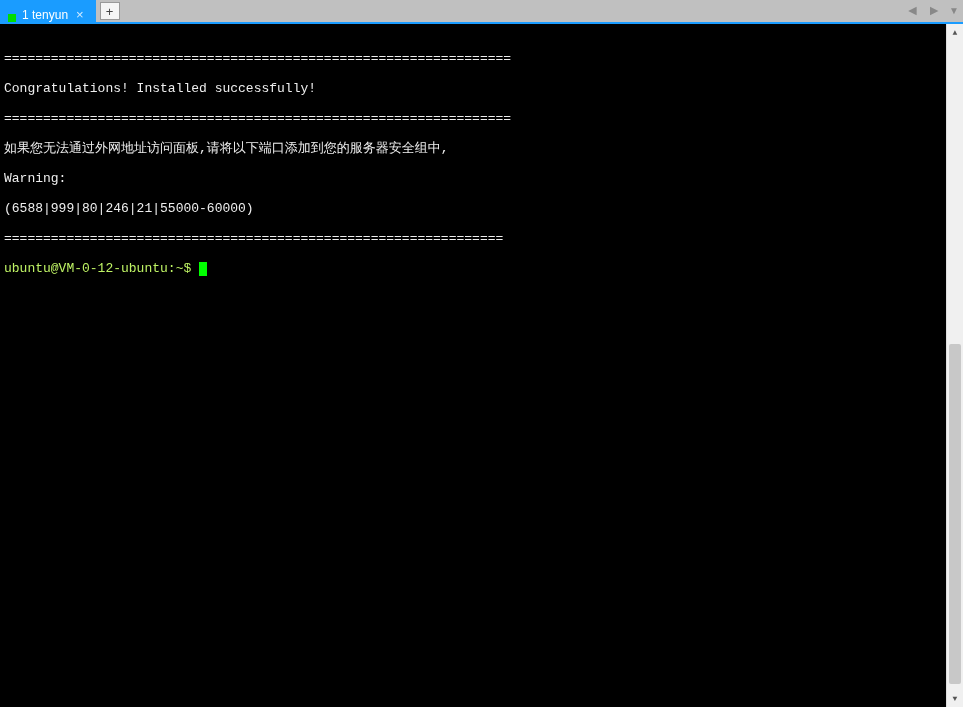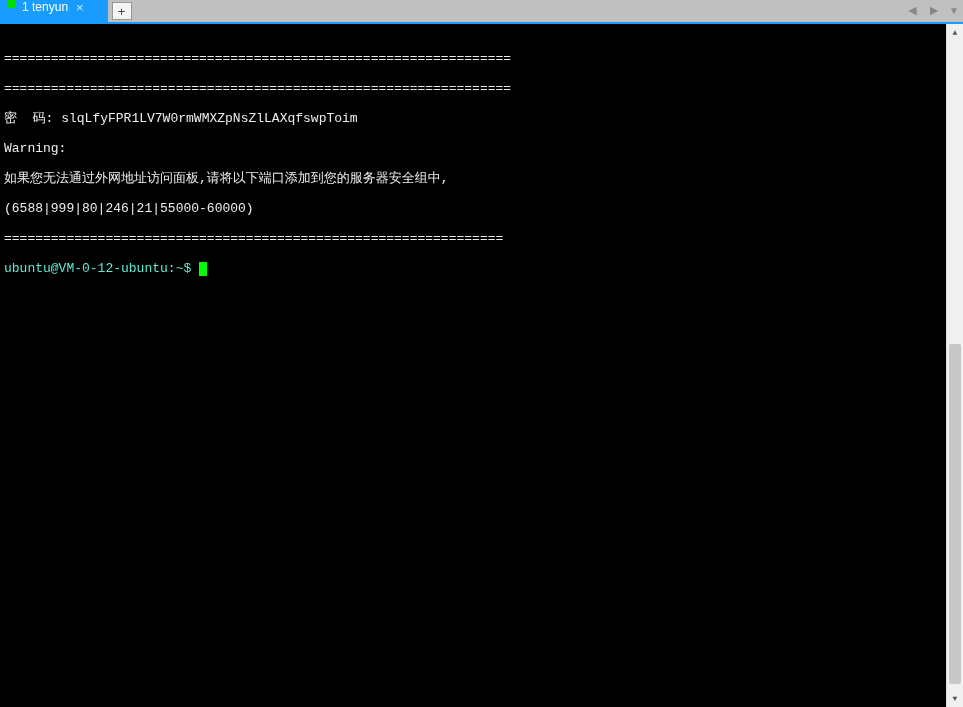--- a/index.html
+++ b/index.html
@@ -20,22 +20,22 @@
       background: #c0c0c0;
       border-bottom: 2px solid #1a9cff;
       display: flex;
       align-items: center;
       position: relative;
     }
     .tab {
       height: 22px;
       background: #1a9cff;
       display: flex;
-      align-items: flex-start;
-      padding: 0 22px 0 8px;
+      align-items: flex-end;
+      padding: 0 10px 0 8px;
       color: white;
       font-size: 12px;
       font-family: Arial, sans-serif;
       gap: 6px;
       cursor: pointer;
     }
     .tab-indicator {
       width: 8px;
       height: 8px;
       background: #00dd00;
@@ -106,21 +106,21 @@
       width: 28px;
       height: 14px;
       background: #ffffff;
       border-radius: 50%/60%;
       vertical-align: middle;
       margin: 0 0px;
       position: relative;
       top: -1px;
     }
     .prompt {
-      color: #5eead4;
+      color: #bef264;
     }
     .cursor-block {
       display: inline-block;
       width: 8px;
       height: 14px;
       background: #00ff00;
       vertical-align: middle;
     }
     .scrollbar-area {
       width: 17px;
@@ -178,24 +178,24 @@
   <div class="tab-nav-right">
     <span class="nav-arrow">◄</span>
     <span class="nav-arrow">►</span>
     <span class="dropdown-arrow">▼</span>
   </div>
 </div>
 
 <div class="terminal-wrapper">
   <div class="terminal">
 <div class="terminal-line">=================================================================</div>
+<div class="terminal-line">Congratulations! Installed successfully!</div>
 <div class="terminal-line">=================================================================</div>
-<div class="terminal-line">密  码: slqLfyFPR1LV7W0rmWMXZpNsZlLAXqfswpToim</div>
+<div class="terminal-line">如果您无法通过外网地址访问面板,请将以下端口添加到您的服务器安全组中,</div>
 <div class="terminal-line">Warning:</div>
-<div class="terminal-line">如果您无法通过外网地址访问面板,请将以下端口添加到您的服务器安全组中,</div>
 <div class="terminal-line">(6588|999|80|246|21|55000-60000)</div>
 <div class="terminal-line">================================================================</div>
 <div class="terminal-line"><span class="prompt">ubuntu@VM-0-12-ubuntu:~$ </span><span class="cursor-block"></span></div>
   </div>
   <div class="scrollbar-area">
     <div class="scrollbar-up">▲</div>
     <div class="scrollbar-thumb"></div>
     <div class="scrollbar-down">▼</div>
   </div>
 </div>

